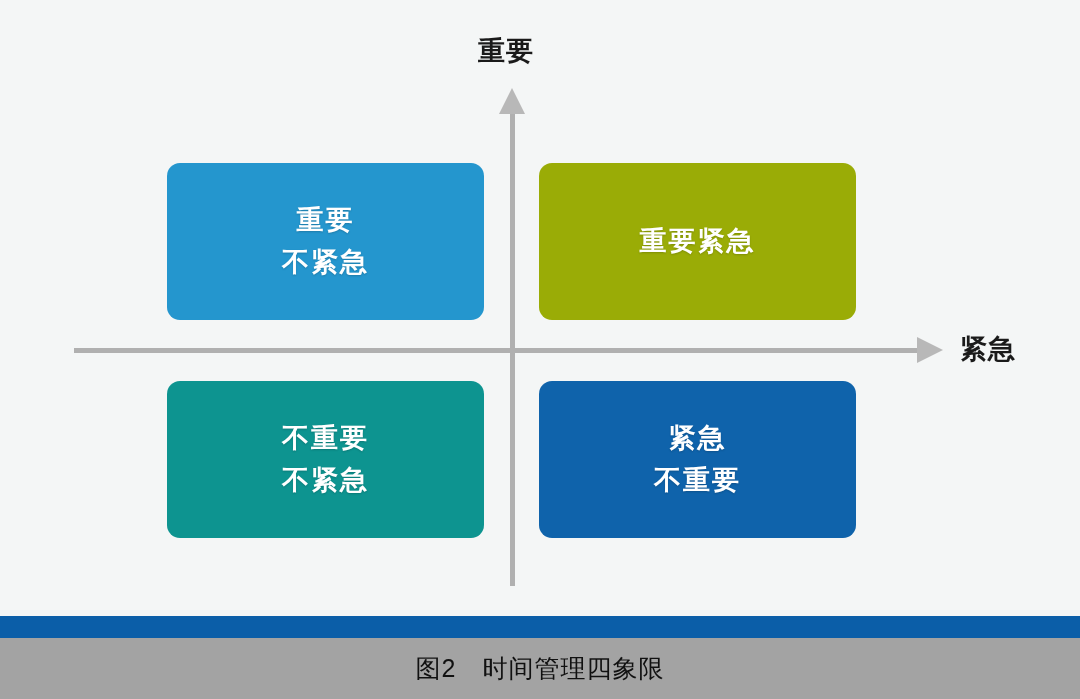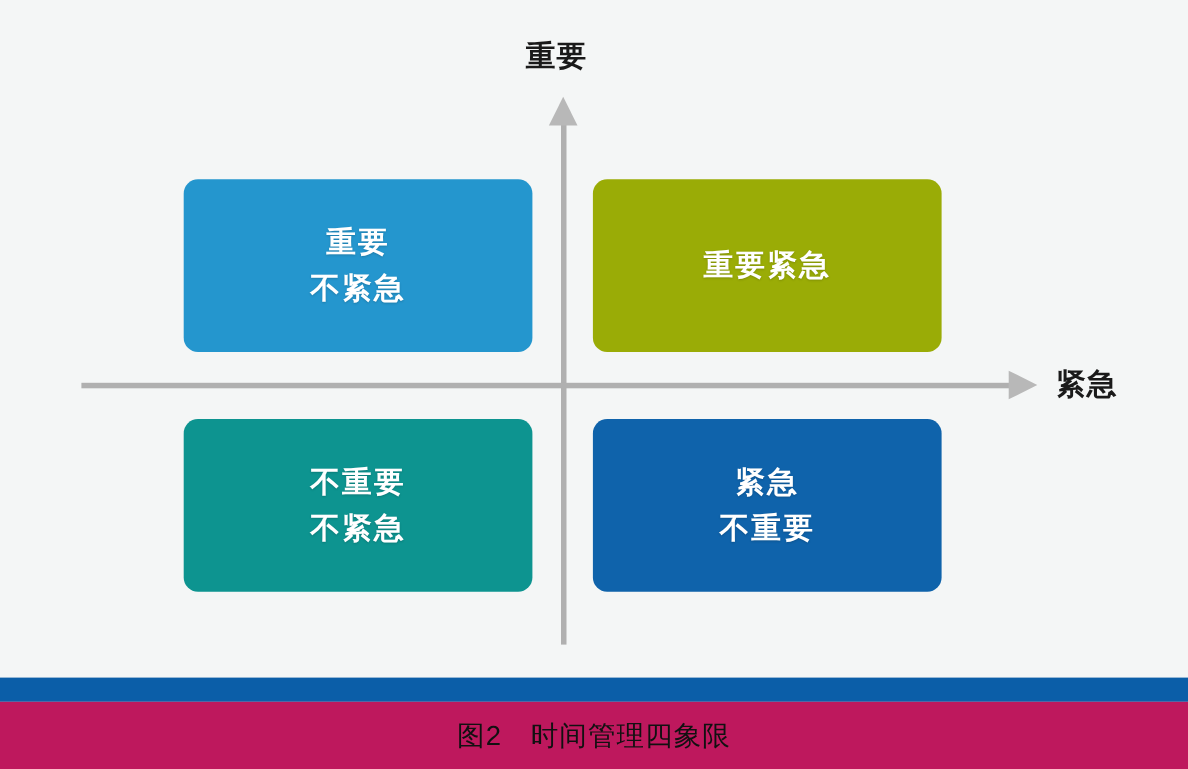--- a/index.html
+++ b/index.html
@@ -218,17 +218,17 @@
       <div class="quadrant-text" style="color: rgb(255, 255, 255);">
           <div>紧急</div>
           <div>不重要</div>
         </div>
     </div>
 
   </div>
 
   <div class="bottom-bar" style="background: rgb(11, 94, 168);"></div>
 
-  <div class="caption-area" style="background: #be185d;">
+  <div class="caption-area" style="background: #a3a3a3;">
     <div class="caption-text">图2　时间管理四象限</div>
   </div>
 
 </div>
 
 </body></html>

